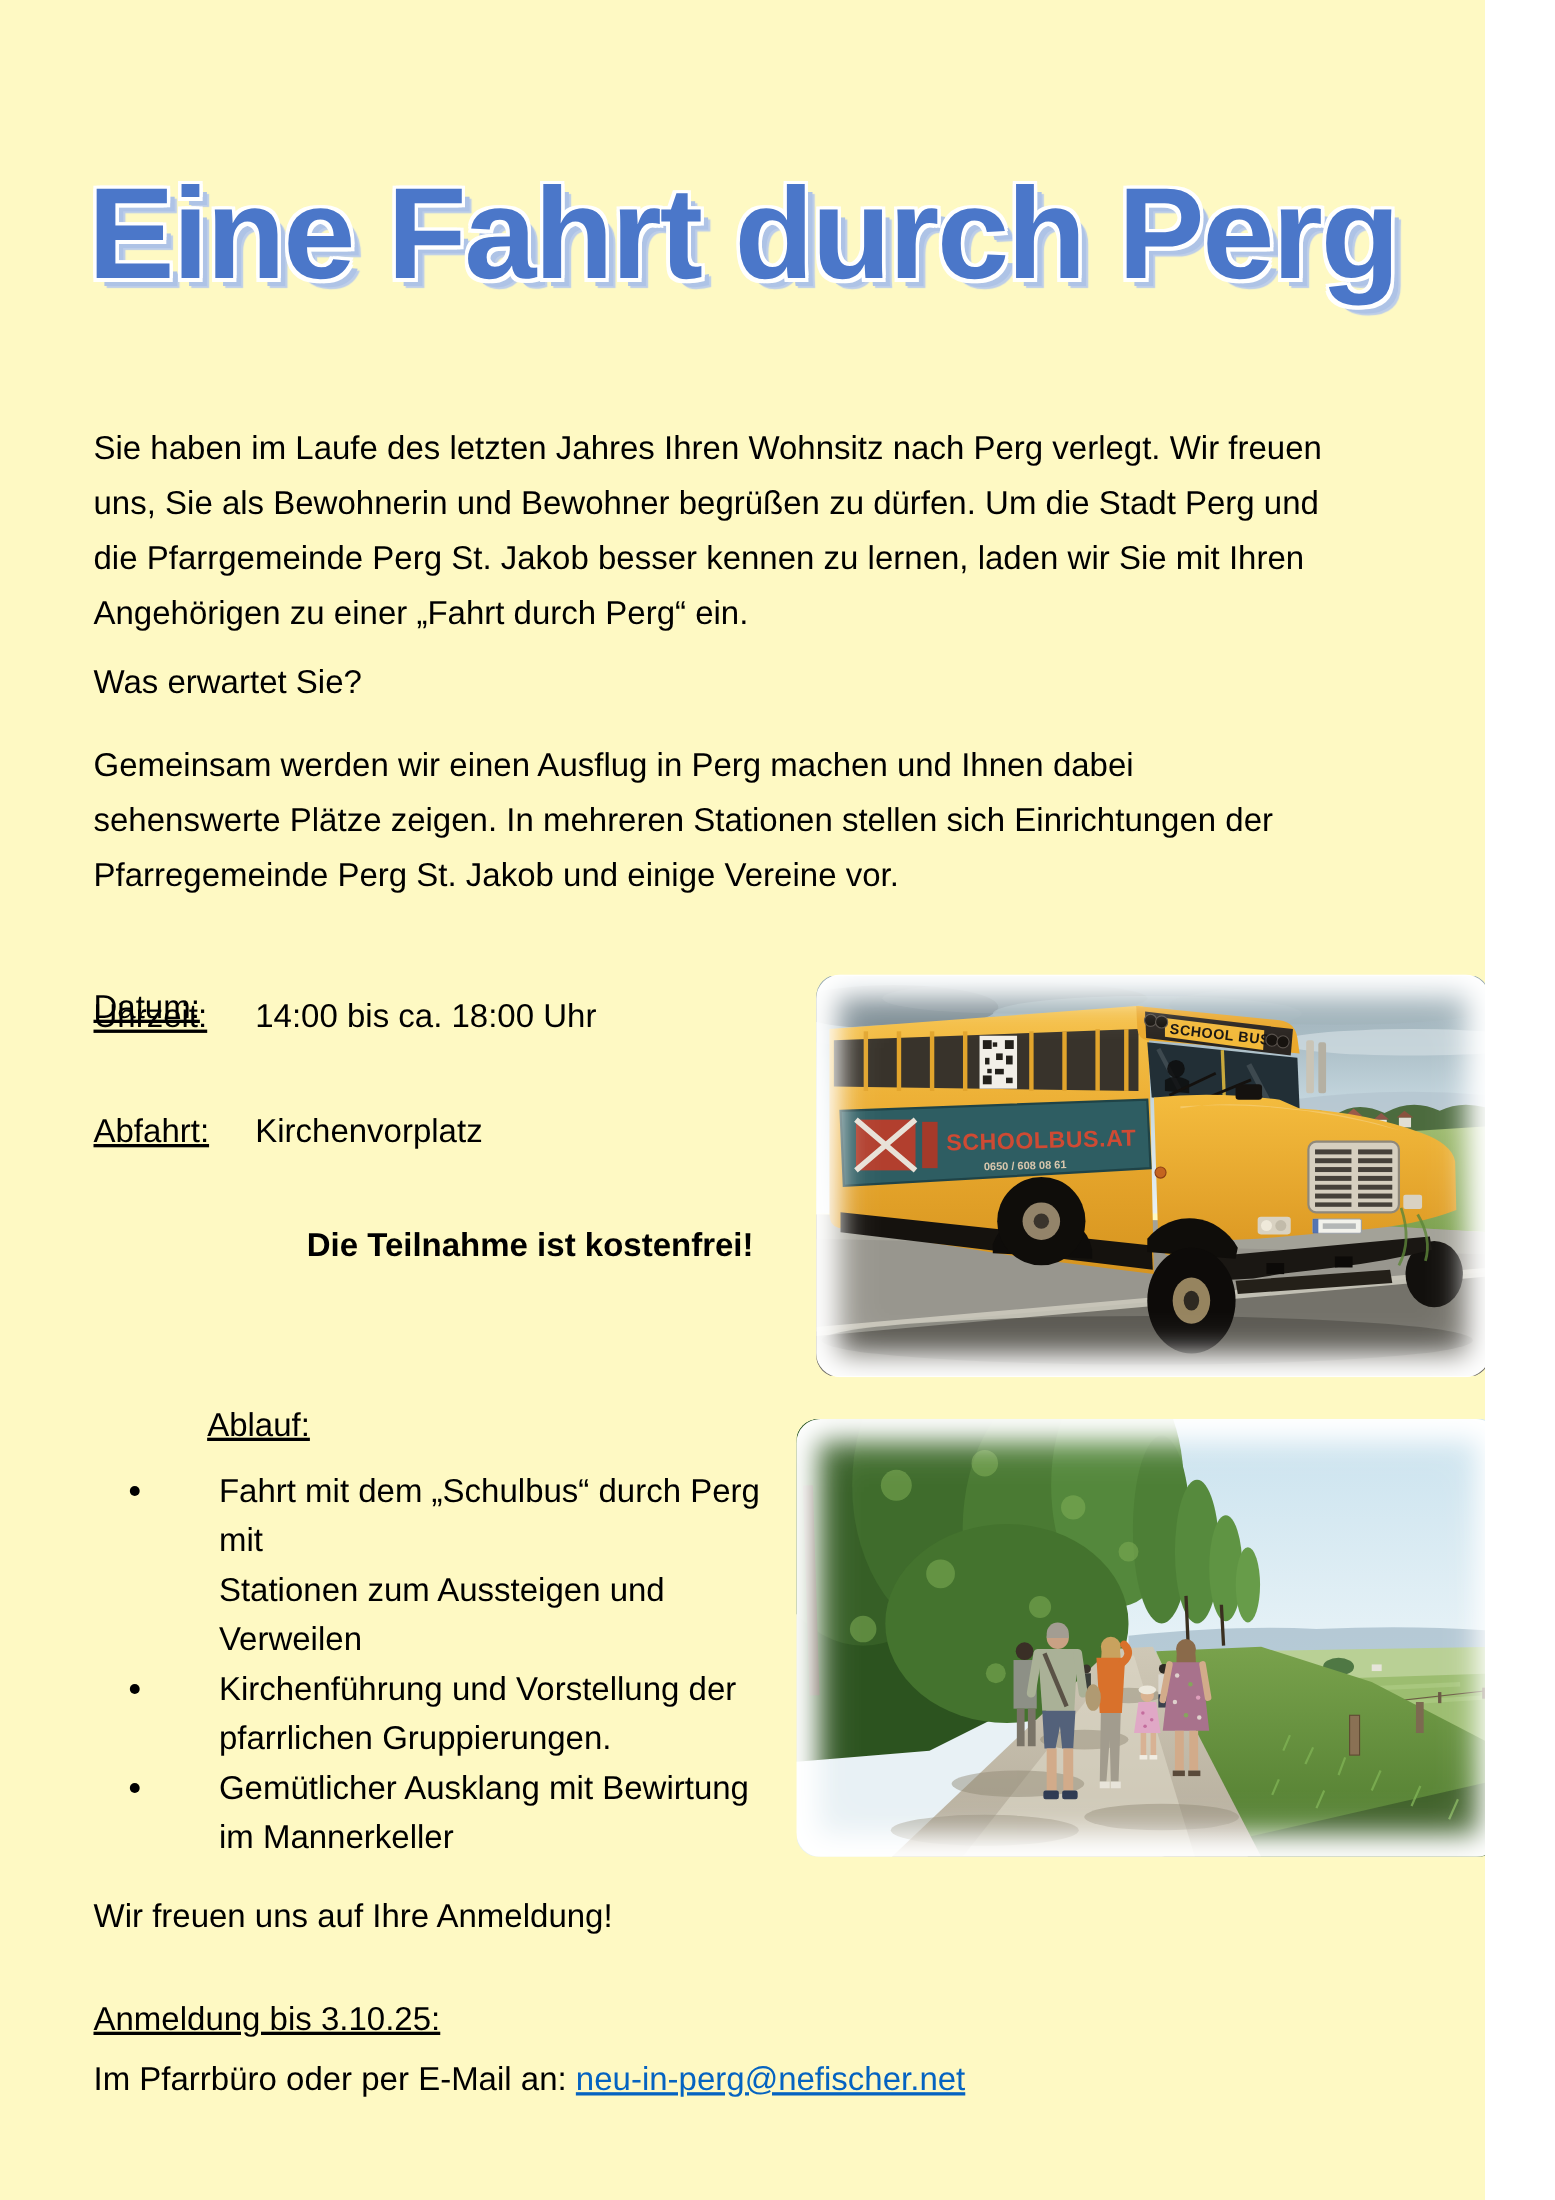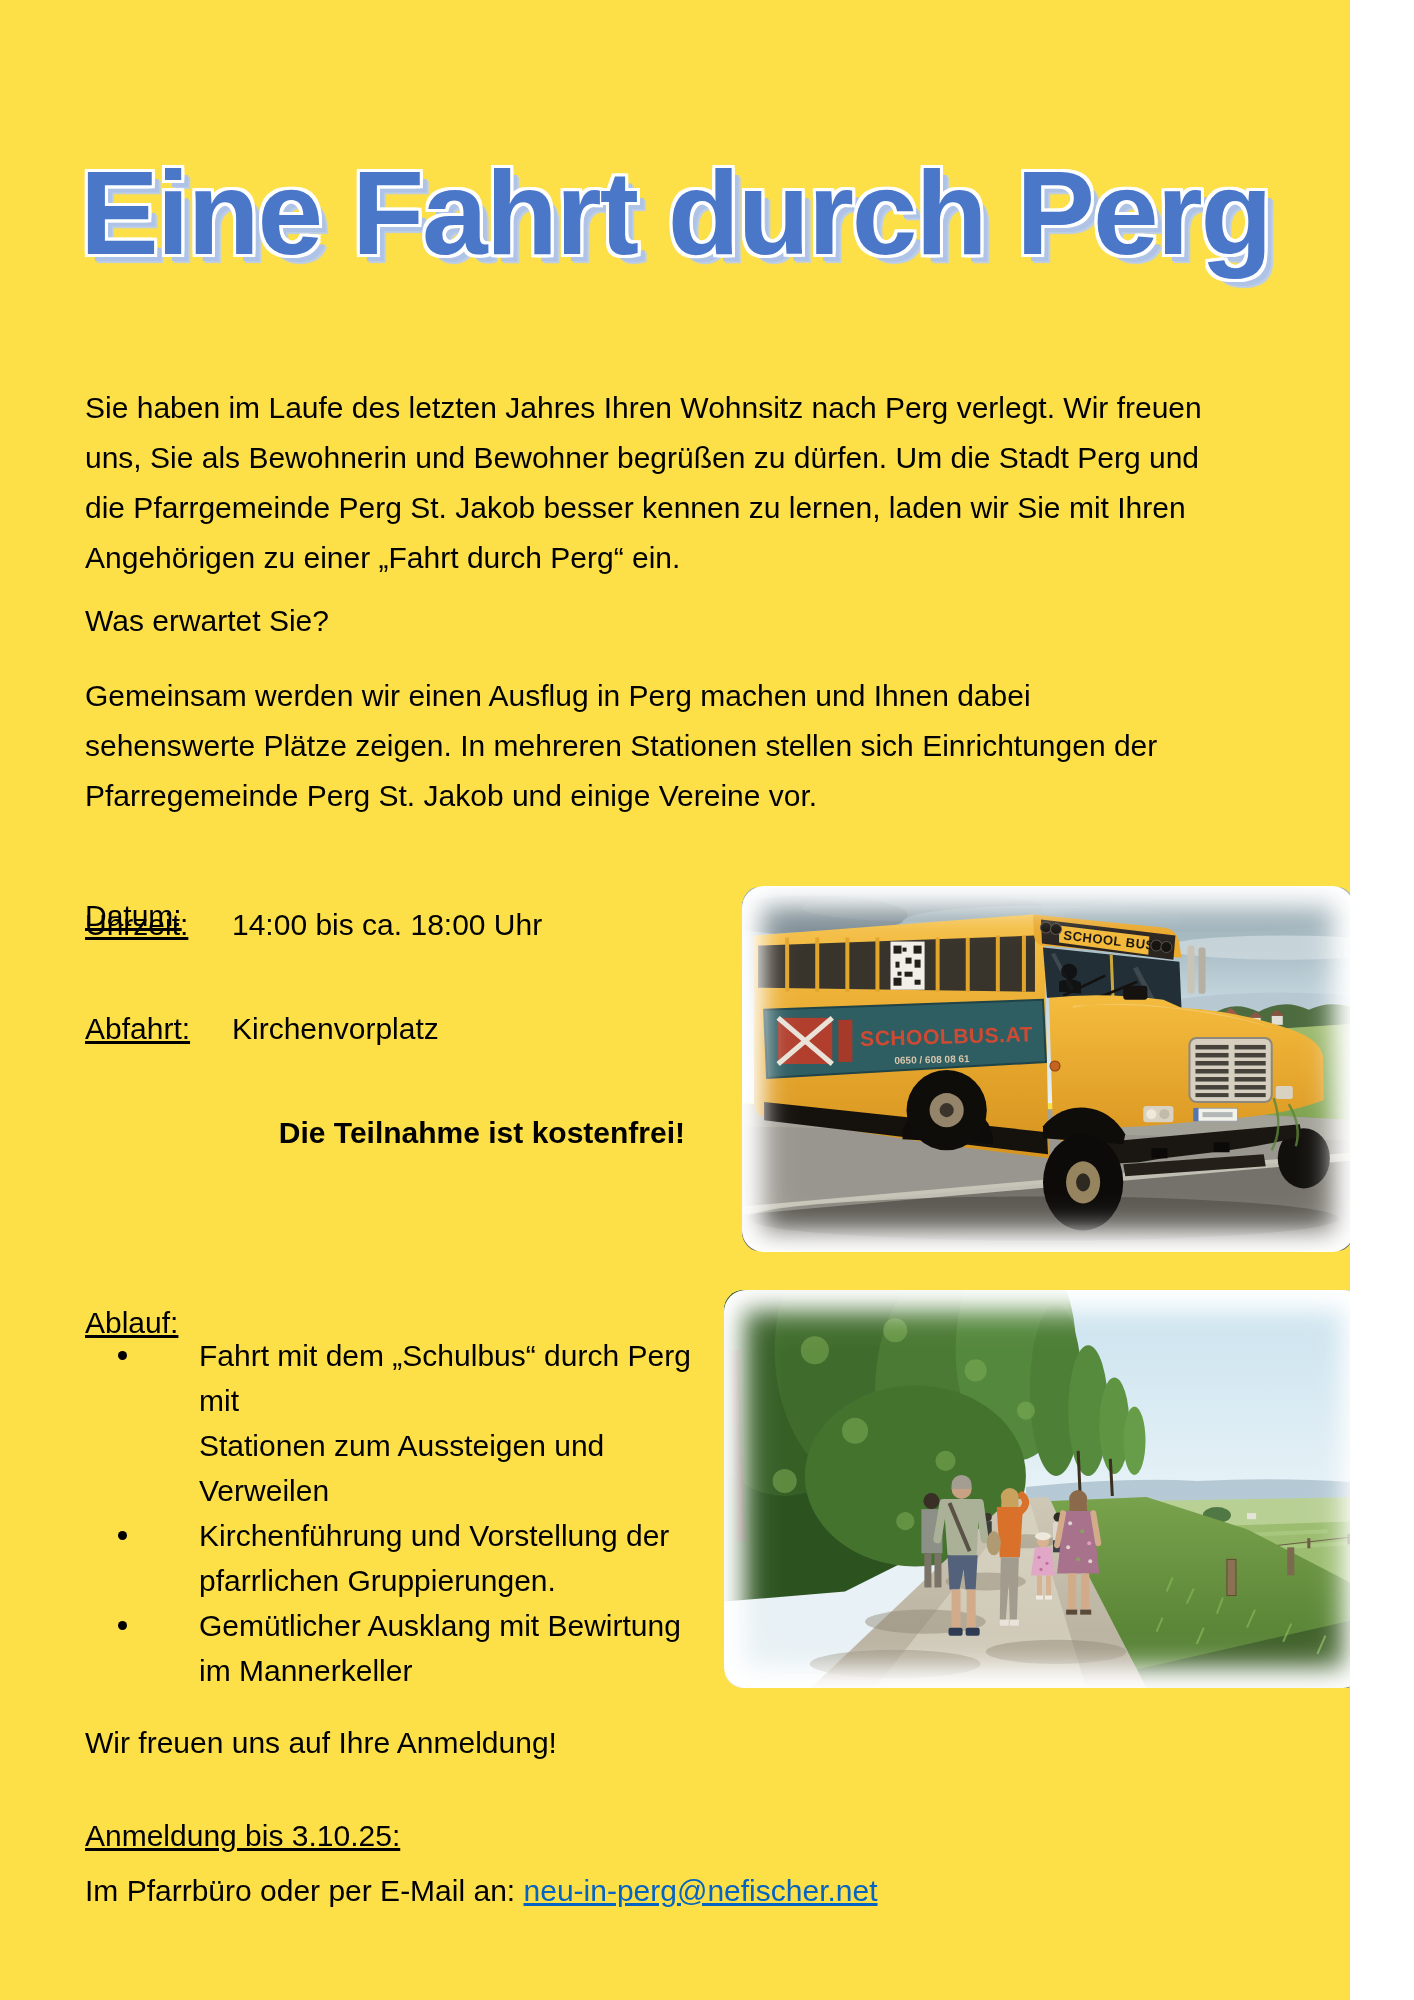--- a/index.html
+++ b/index.html
@@ -1,17 +1,17 @@
 <!DOCTYPE html>
 <html><head>
 <meta charset="utf-8">
 <style>
   html,body { margin:0; padding:0; background:#ffffff; }
   .page {
-    position:relative; width:1350px; height:2000px; background:#fde047;
+    position:relative; width:1350px; height:2000px; background:#fef9c3;
     font-family:"Liberation Sans", sans-serif; color:#000; overflow:hidden;
   }
   .abs { position:absolute; }
   .title {
     left:80px; top:138px; width:1300px;
     font-size:118px; font-weight:bold; letter-spacing:-2px; line-height:150px;
     color:#4b77c9; white-space:nowrap;
     text-shadow:
       -3px -3px 0 #fff, 3px -3px 0 #fff, -3px 3px 0 #fff, 3px 3px 0 #fff,
       0 -3px 0 #fff, 0 3px 0 #fff, -3px 0 0 #fff, 3px 0 0 #fff,
@@ -230,21 +230,21 @@
         <path d="M300,238 A52 58 0 0 1 382,246 L380,256 L300,250 Z" fill="#0f0d0a"></path>
         <ellipse cx="340" cy="294" rx="40" ry="48" fill="#0d0b09"></ellipse>
         <ellipse cx="340" cy="294" rx="17" ry="21" fill="#96845f"></ellipse>
         <ellipse cx="340" cy="294" rx="7" ry="9" fill="#2e2921"></ellipse>
         <path d="M530,210 Q540,240 528,262 M545,216 Q558,238 552,258" stroke="#5c8638" stroke-width="2.5" fill="none" opacity="0.8"></path>
       </g>
     </svg>
     <div class="feather"></div>
   </div>
 
-  <div class="abs body-text underlined" style="left:85px; top:1298px; width:300px;">Ablauf:</div>
+  <div class="abs body-text underlined" style="left:85px; top:1271px; width:300px;text-align:center;">Ablauf:</div>
 
   <div class="abs bullet-list" style="left:118px; top:1333px;">
     <div class="bullet-item">
       <span class="dot"></span>
       <div class="bullet-text">Fahrt mit dem „Schulbus“ durch Perg mit
 Stationen zum Aussteigen und Verweilen</div>
     </div>
     <div class="bullet-item">
       <span class="dot"></span>
       <div class="bullet-text">Kirchenführung und Vorstellung der

